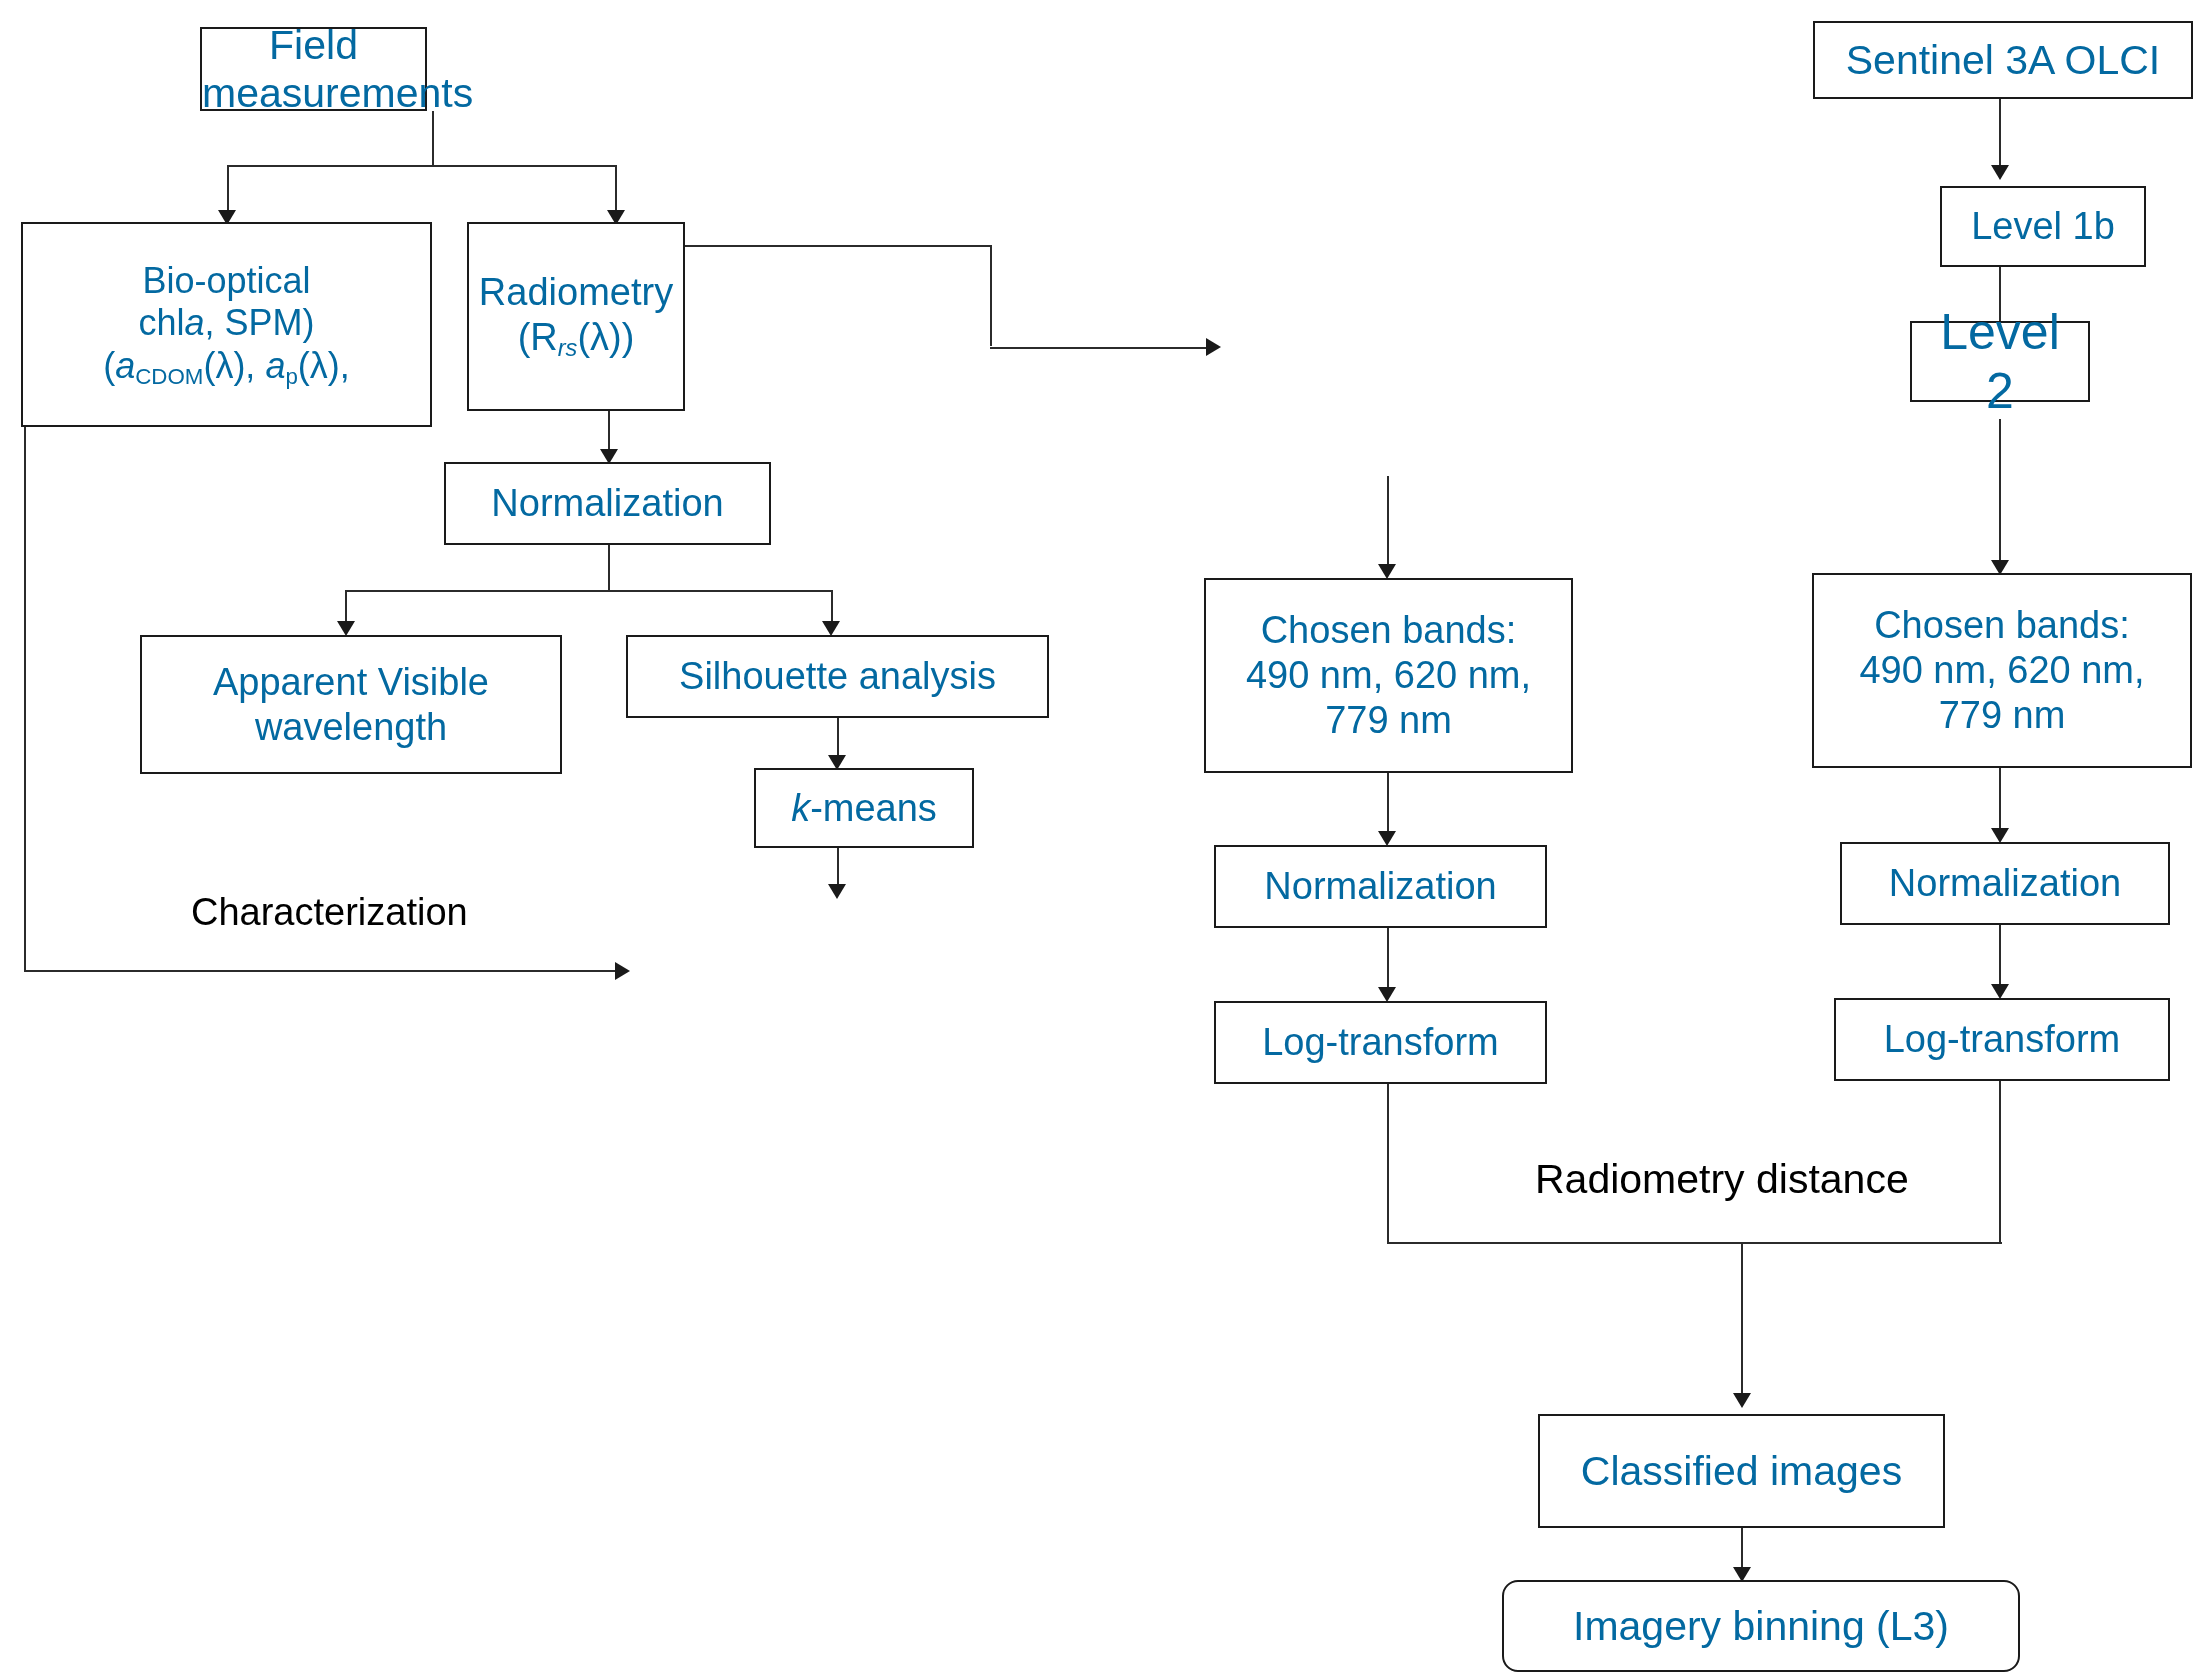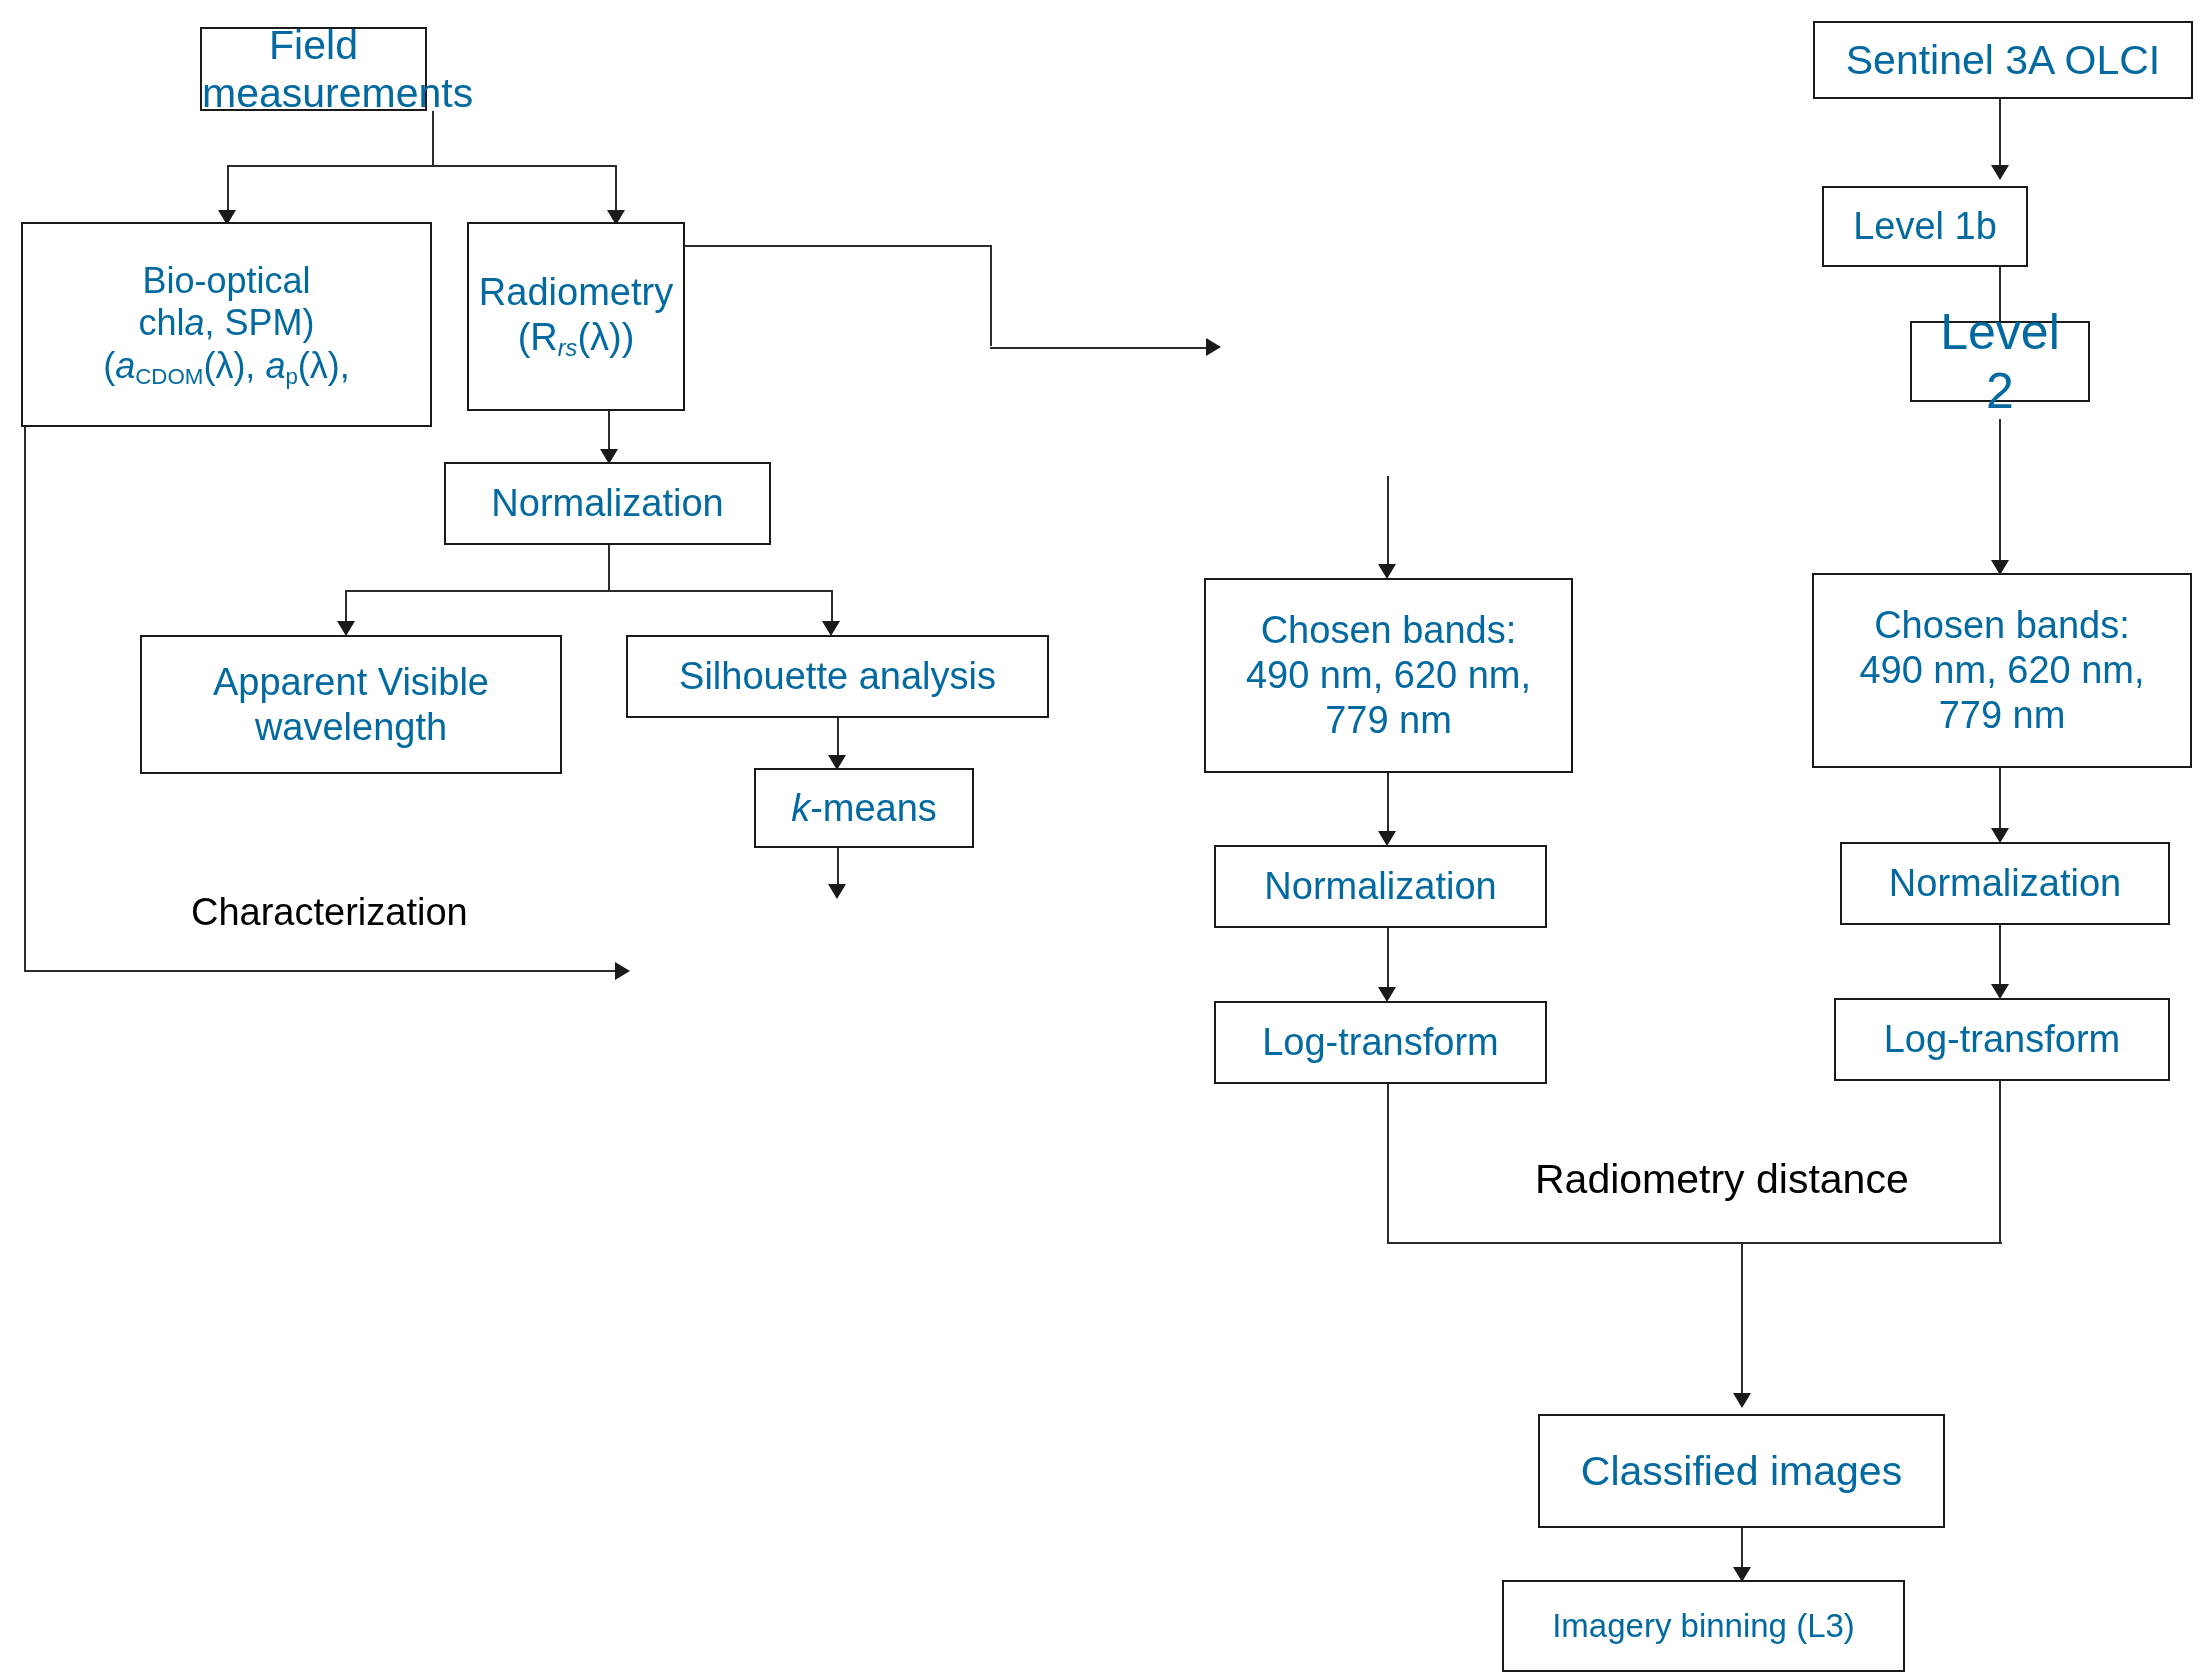--- a/index.html
+++ b/index.html
@@ -168,21 +168,21 @@
     <span class="lbl">Log-transform</span>
   </div>
 
   <div class="node" style="left:1813px; top:21px; width:380px; height:78px; font-size:41px;">
     <span class="lbl">Sentinel 3A OLCI</span>
   </div>
 
   <div class="vline" style="left:1999px; top:99px; height:74px;"></div>
   <div class="arrowdown" style="left:1991px; top:165px;"></div>
 
-  <div class="node" style="left:1822px; top:186px; width:206px; height:81px; font-size:38px;">
+  <div class="node" style="left:1940px; top:186px; width:206px; height:81px; font-size:38px;">
     <span class="lbl">Level 1b</span>
   </div>
 
   <div class="vline" style="left:1999px; top:267px; height:71px;"></div>
   <div class="arrowdown" style="left:1991px; top:330px;"></div>
 
   <div class="node" style="left:1910px; top:321px; width:180px; height:81px; font-size:50px;">
     <span class="lbl">Level 2</span>
   </div>
 
@@ -217,18 +217,18 @@
   <div class="vline" style="left:1741px; top:1242px; height:159px;"></div>
   <div class="arrowdown" style="left:1733px; top:1393px;"></div>
 
   <div class="node" style="left:1538px; top:1414px; width:407px; height:114px; font-size:41px;">
     <span class="lbl">Classified images</span>
   </div>
 
   <div class="vline" style="left:1741px; top:1528px; height:54px;"></div>
   <div class="arrowdown" style="left:1733px; top:1567px;"></div>
 
-  <div class="node" style="left:1502px; top:1580px; width:403px; height:92px; font-size:33px;">
+  <div class="node" style="left:1502px; top:1580px; width:518px; height:92px; font-size:41px;border-radius:16px;">
     <span class="lbl">Imagery binning (L3)</span>
   </div>
 
 </div>
 
 
 </body></html>

